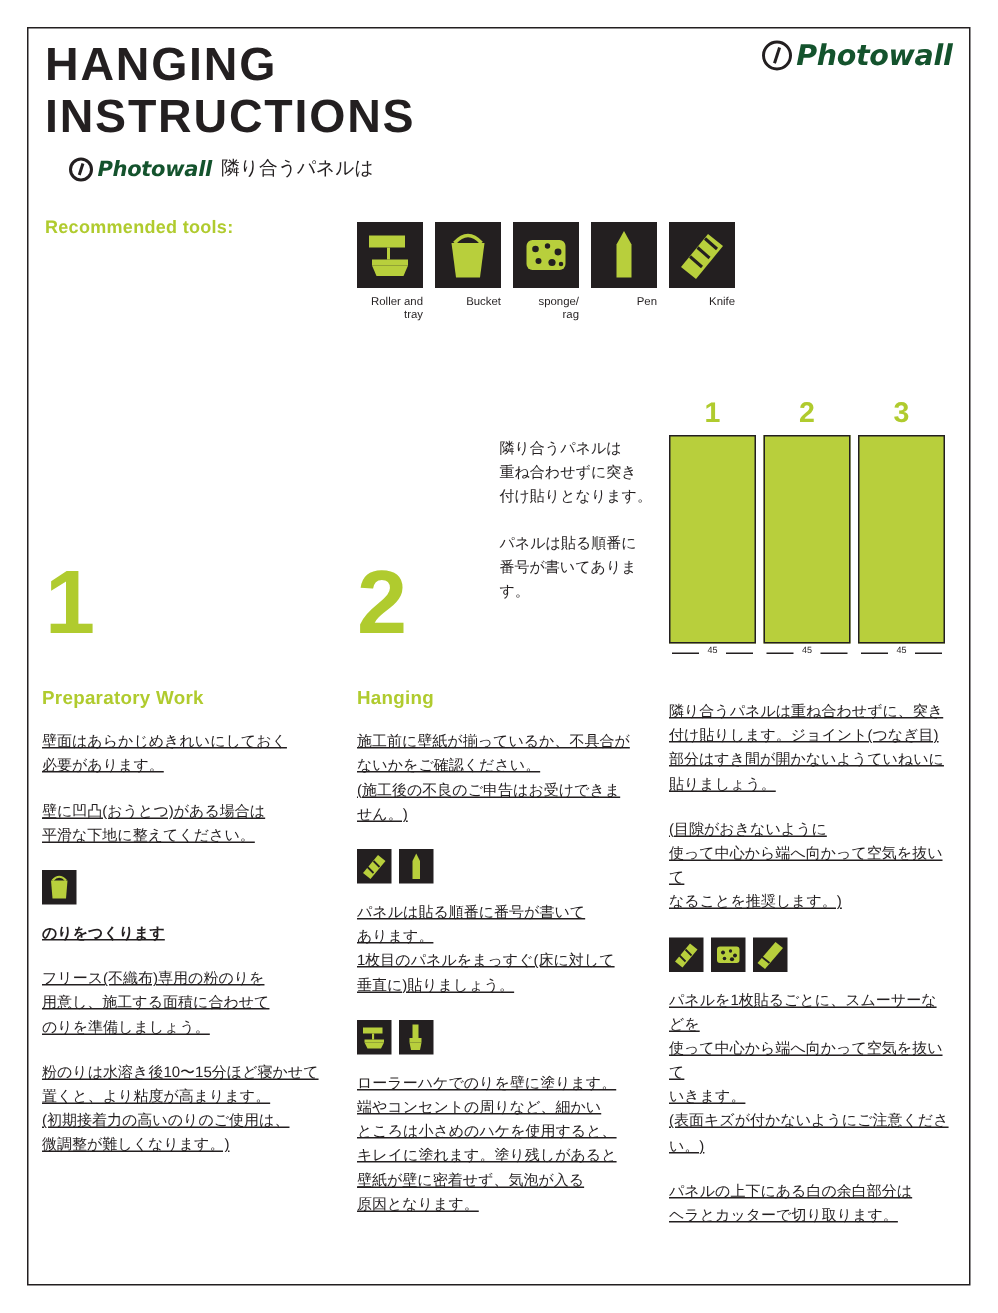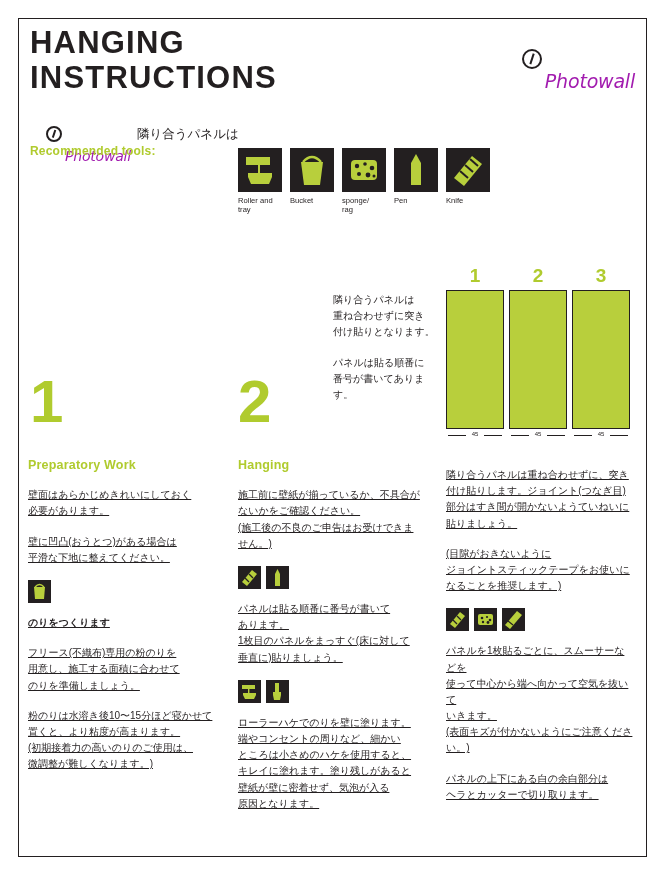--- a/index.html
+++ b/index.html
@@ -74,25 +74,24 @@
     position: absolute;
     left: 50%;
     top: 50%;
     transform: translate(-50%,-50%) rotate(18deg);
     width: 2px;
     height: 70%;
     background: #231f20;
   }
   .logo .word {
     font-family: "DejaVu Sans", sans-serif;
-    font-weight: normal;
+    font-weight: bold;
     font-style: italic;
     letter-spacing: -0.2px;
-    color: #a21caf;
-    margin-top: 44px;
+    color: #14532d;
   }
   .logo-head .ring { width: 16px; height: 16px; }
   .logo-head .word { font-size: 19px; }
   .logo-sub .ring { width: 12px; height: 12px; border-width: 2px; }
   .logo-sub .word { font-size: 14px; }
   .logo-header {
     position: absolute;
     right: 30px;
     top: 26px;
   }
@@ -108,21 +107,21 @@
   }
   .tools-row {
     position: absolute;
     left: 238px;
     top: 148px;
     display: flex;
     gap: 8px;
   }
   .tool {
     width: 44px;
-    text-align: left;
+    text-align: right;
   }
   .tool .box {
     width: 44px;
     height: 44px;
     background: #231f20;
     position: relative;
     overflow: hidden;
   }
   .tool .cap {
     margin-top: 4px;
@@ -439,21 +438,21 @@
 原因となります。</p>
   </div>
 
   <div class="col colC">
     <div class="spacer-22"></div>
     <p style="white-space: pre-line;">隣り合うパネルは重ね合わせずに、突き
 付け貼りします。ジョイント(つなぎ目)
 部分はすき間が開かないようていねいに
 貼りましょう。</p>
     <p style="white-space: pre-line;">(目隙がおきないように
-ジョイントスティックテープをお使いに
+使って中心から端へ向かって空気を抜いて
 なることを推奨します。)</p>
     <div class="icon-row">
       <div class="mini">
         <svg class="sv" viewBox="0 0 23 23">
           <path d="M4 16 L14 4 L19 8 L9 20 Z" fill="#b8cf3c"></path>
           <path d="M7 12 L11 16" stroke="#231f20" stroke-width="1.2"></path>
           <path d="M11 8 L15 12" stroke="#231f20" stroke-width="1.2"></path>
         </svg>
       </div>
       <div class="mini">

